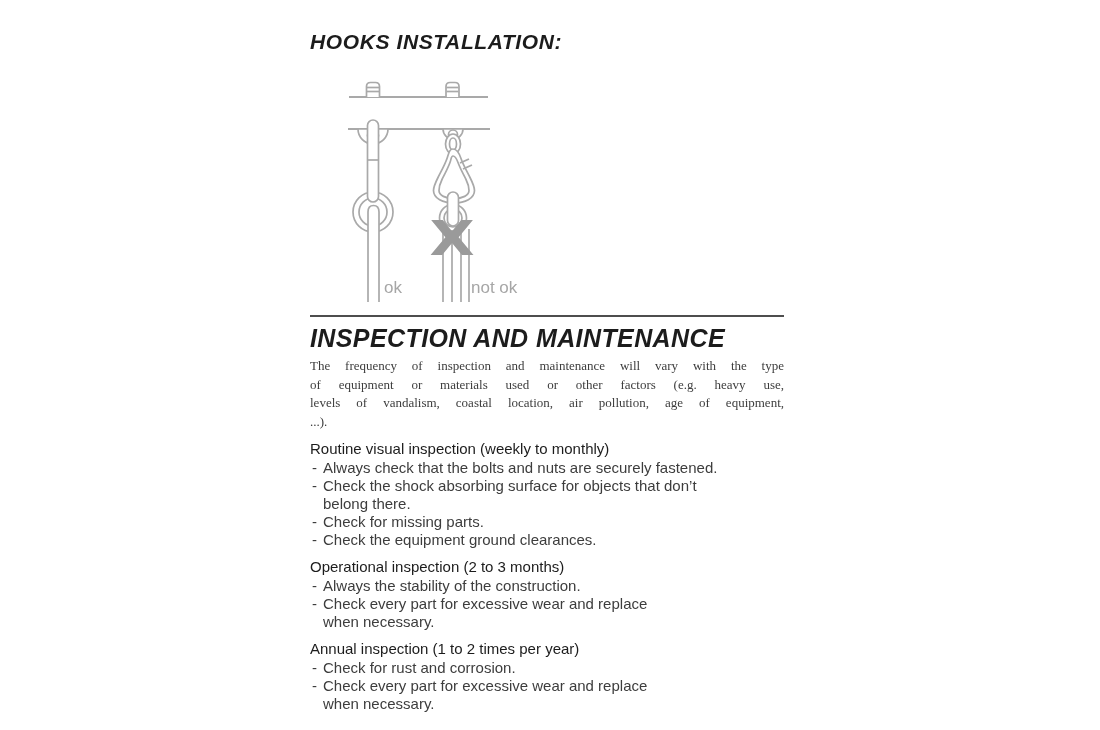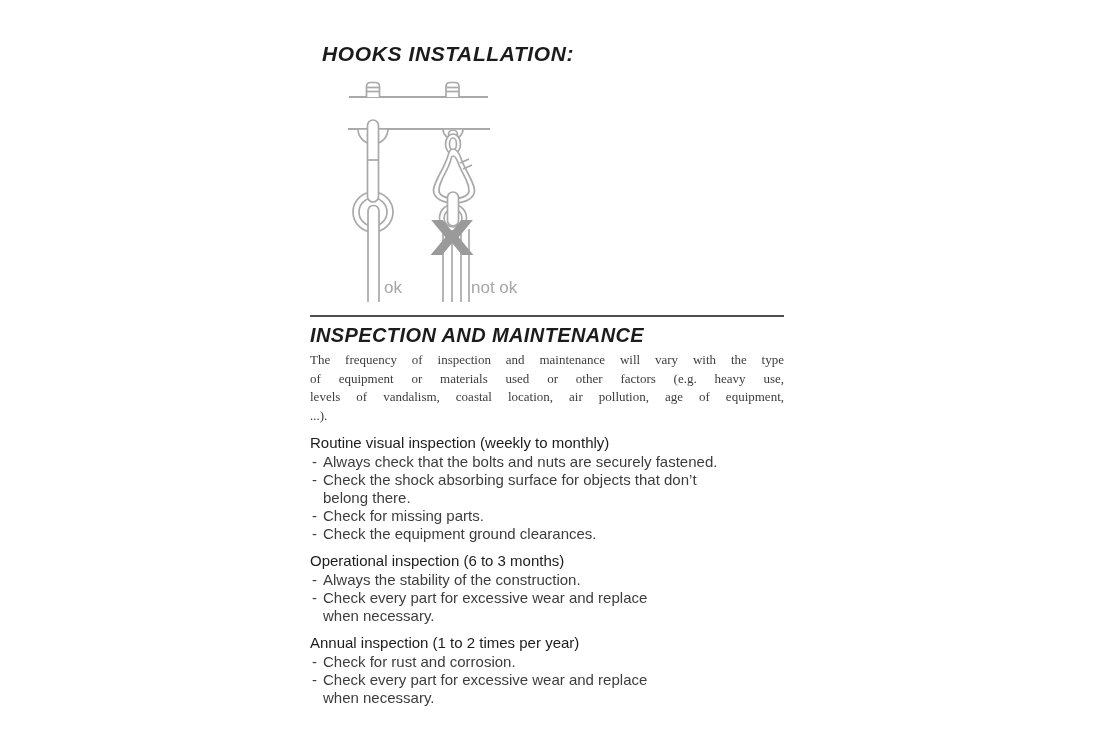--- a/index.html
+++ b/index.html
@@ -1,35 +1,35 @@
 <!DOCTYPE html>
 <html style="--heading: #1c1c1c; --text: #3d3d3d; --diagram: #a9a9a9; --label: #a6a6a6; --cross: #9a9a9a; --rule: #4e4e4e;"><head>
 <meta charset="utf-8">
 <style>
   html,body { margin:0; padding:0; background:#fff; }
   .canvas {
     position:relative; width:1100px; height:730px; background:#fff;
     font-family:"Liberation Sans", sans-serif; overflow:hidden;
   }
   h1.doc-title {
-    position:absolute; left:310px; top:30px; margin:12px;
+    position:absolute; left:310px; top:30px; margin:0;
     font-size:21px; font-weight:700; font-style:italic;
     letter-spacing:0.6px; color:var(--heading, #1c1c1c);
   }
   svg.diagram { position:absolute; left:336px; top:78px; }
   svg .ln   { stroke:var(--diagram, #a9a9a9); stroke-width:1.7; fill:none; }
   svg .beam { stroke:var(--diagram, #a9a9a9); stroke-width:2;   fill:none; }
   svg .pc   { stroke:var(--diagram, #a9a9a9); stroke-width:1.7; fill:#fff; }
   svg .lbl  { fill:var(--label, #a6a6a6); font-size:17px; font-family:"Liberation Sans", sans-serif; }
   svg .cross{ fill:var(--cross, #9a9a9a); font-size:48px; font-weight:700; font-family:"DejaVu Sans", sans-serif; }
 
   .textcol { position:absolute; left:310px; top:315px; width:474px; }
   .rule { height:2px; background:var(--rule, #4e4e4e); margin-bottom:7px; }
   h2.sec-title {
-    margin:0 0 4px 0; font-size:20px; font-weight:700; font-style:italic;
+    margin:0 0 4px 0; font-size:25px; font-weight:700; font-style:italic;
     letter-spacing:0.4px; color:var(--heading, #1c1c1c);
   }
   .intro-line { font-size:13px; line-height:18.5px; color:var(--text, #3d3d3d);font-family:Liberation Serif, serif; }
   .intro-line.justify { text-align:justify; text-align-last:justify; }
   .sec-heading {
     margin-top:10px; margin-bottom:2px; font-size:15px; line-height:16px;
     font-weight:400; color:var(--heading, #1c1c1c);
   }
   .li { display:flex; font-size:15px; line-height:18px; color:var(--text, #3d3d3d); padding-left:2px; }
   .li .marker { width:11px; flex:none; }
@@ -123,21 +123,21 @@
 belong there.</span>
         </div>
         <div class="li">
           <span class="marker">-</span>
           <span class="li-text">Check for missing parts.</span>
         </div>
         <div class="li">
           <span class="marker">-</span>
           <span class="li-text">Check the equipment ground clearances.</span>
         </div>
-        <div class="sec-heading">Operational inspection (6 to 3 months)</div>
+        <div class="sec-heading">Operational inspection (2 to 3 months)</div>
         <div class="li">
           <span class="marker">-</span>
           <span class="li-text">Always the stability of the construction.</span>
         </div>
         <div class="li">
           <span class="marker">-</span>
           <span class="li-text">Check every part for excessive wear and replace
 when necessary.</span>
         </div>
         <div class="sec-heading">Annual inspection (1 to 2 times per year)</div>

